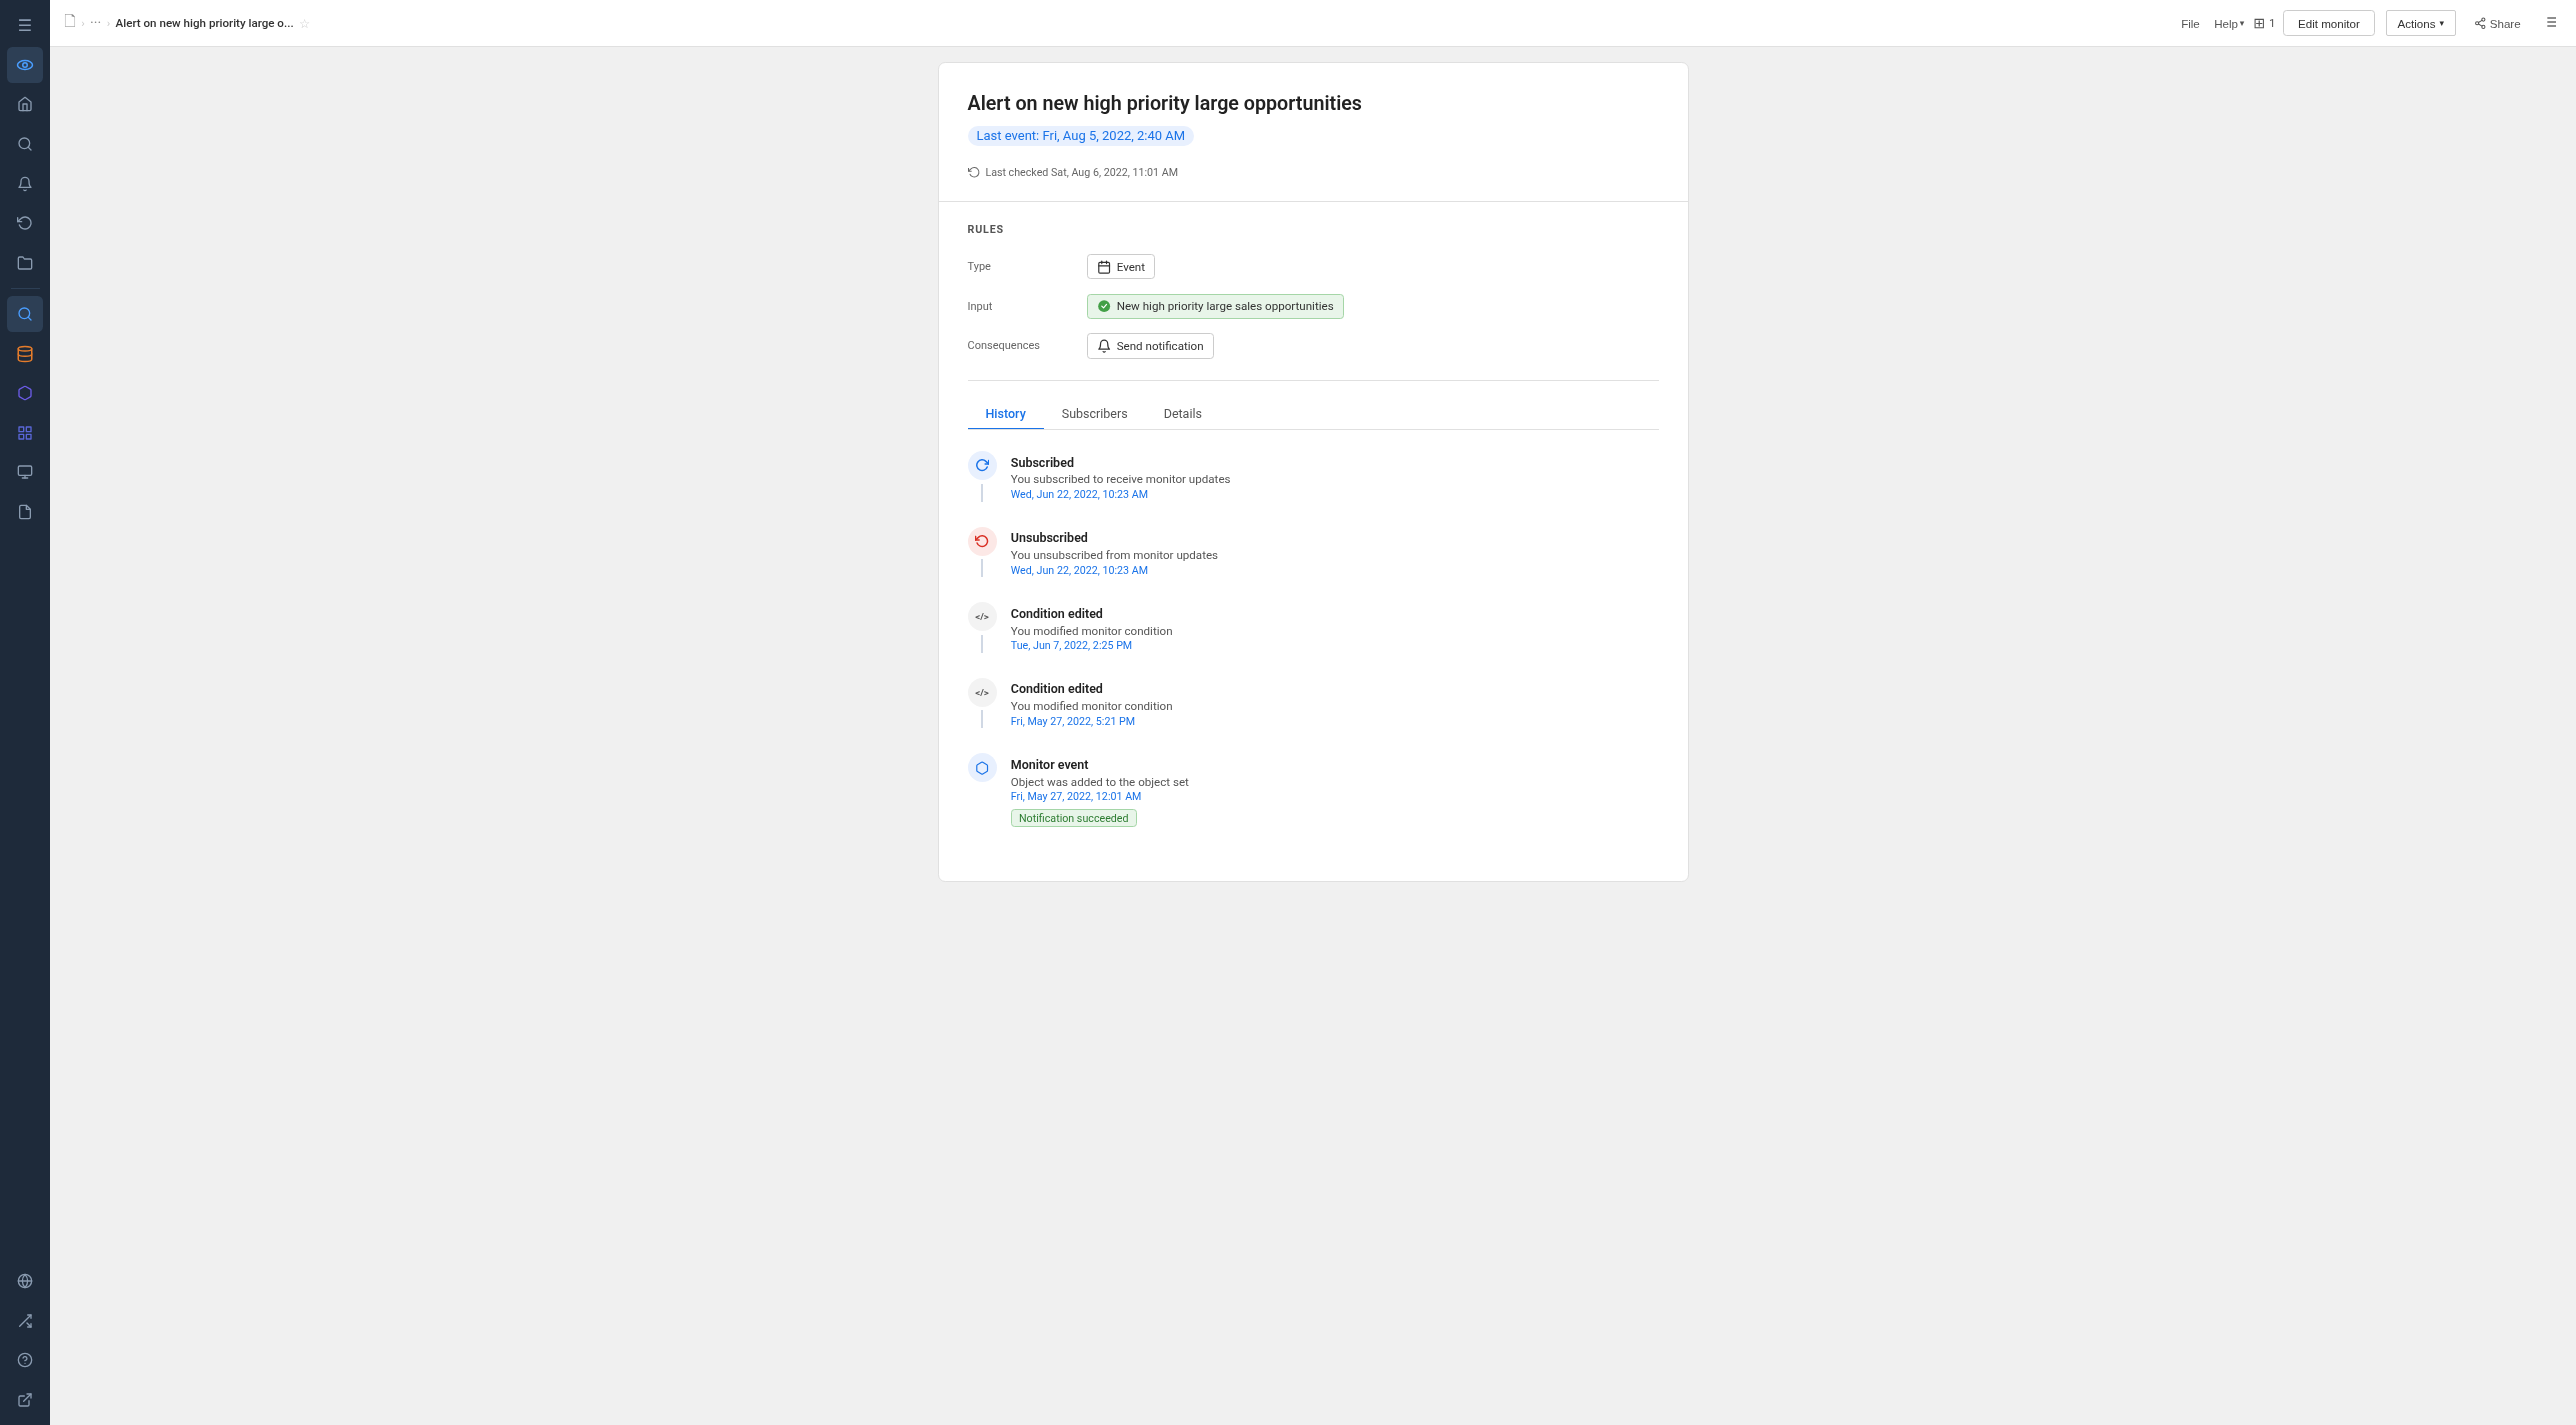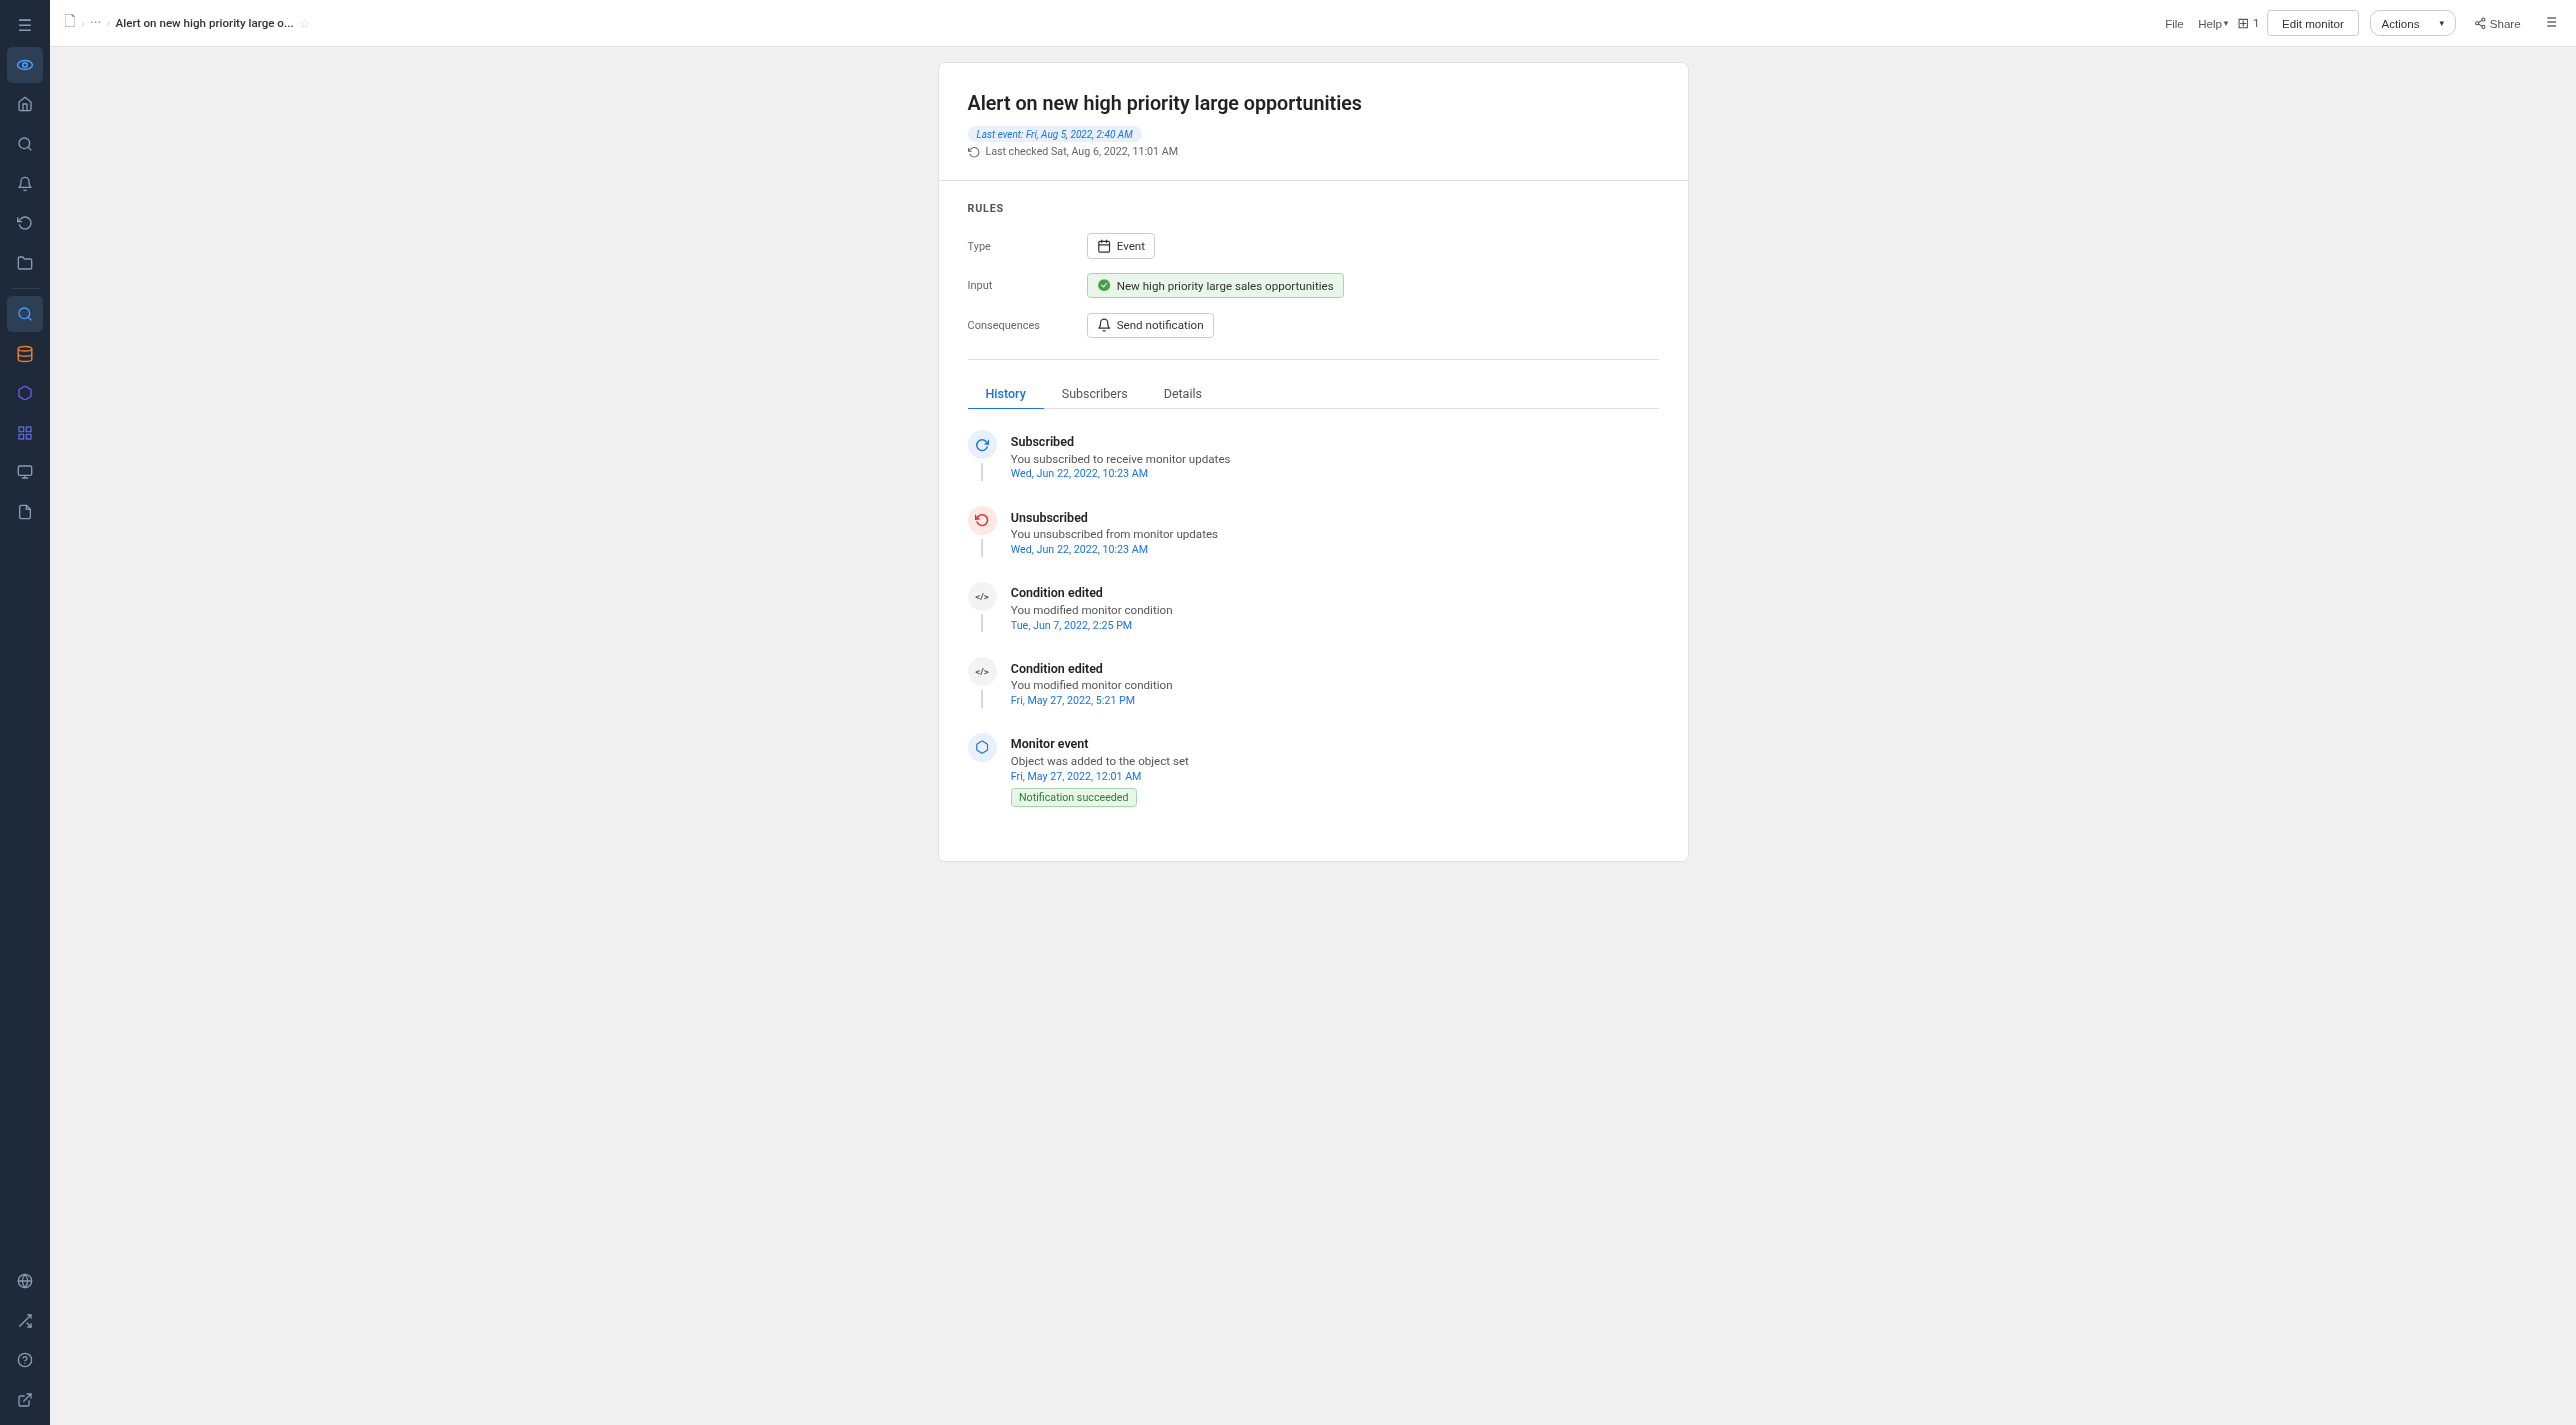--- a/index.html
+++ b/index.html
@@ -65,28 +65,28 @@
       border: 0.9px solid #ccc;
       border-radius: 3.6px;
       padding: 5.4px 14.3px;
       font-size: 11.6px;
       cursor: pointer;
       color: #333;
     }
     .btn-actions {
       background: #fff;
       border: 0.9px solid #ccc;
-      border-radius: 10px;
+      border-radius: 2px;
       padding: 5.4px 10.7px;
       font-size: 11.6px;
       cursor: pointer;
       color: #333;
       display: flex;
       align-items: center;
-      gap: 20px;
+      gap: 4px;
     }
     .btn-share {
       background: transparent;
       border: none;
       padding: 5.4px 7.2px;
       font-size: 11.6px;
       cursor: pointer;
       color: #555;
       display: flex;
       align-items: center;
@@ -150,23 +150,22 @@
       color: #222;
       margin-bottom: 10.7px;
     }
 
     .last-event-badge {
       display: inline-block;
       background: #e8f0fe;
       color: #1a73e8;
       border-radius: 10.7px;
       padding: 2.7px 9px;
-      font-size: 10px;
-      margin-bottom: 3px;
-      font-style: italic;
+      font-size: 13px;
+      margin-bottom: 20px;
     }
 
     .last-checked {
       display: flex;
       align-items: center;
       gap: 5.4px;
       font-size: 10.7px;
       color: #666;
       margin-bottom: 21.5px;
     }

